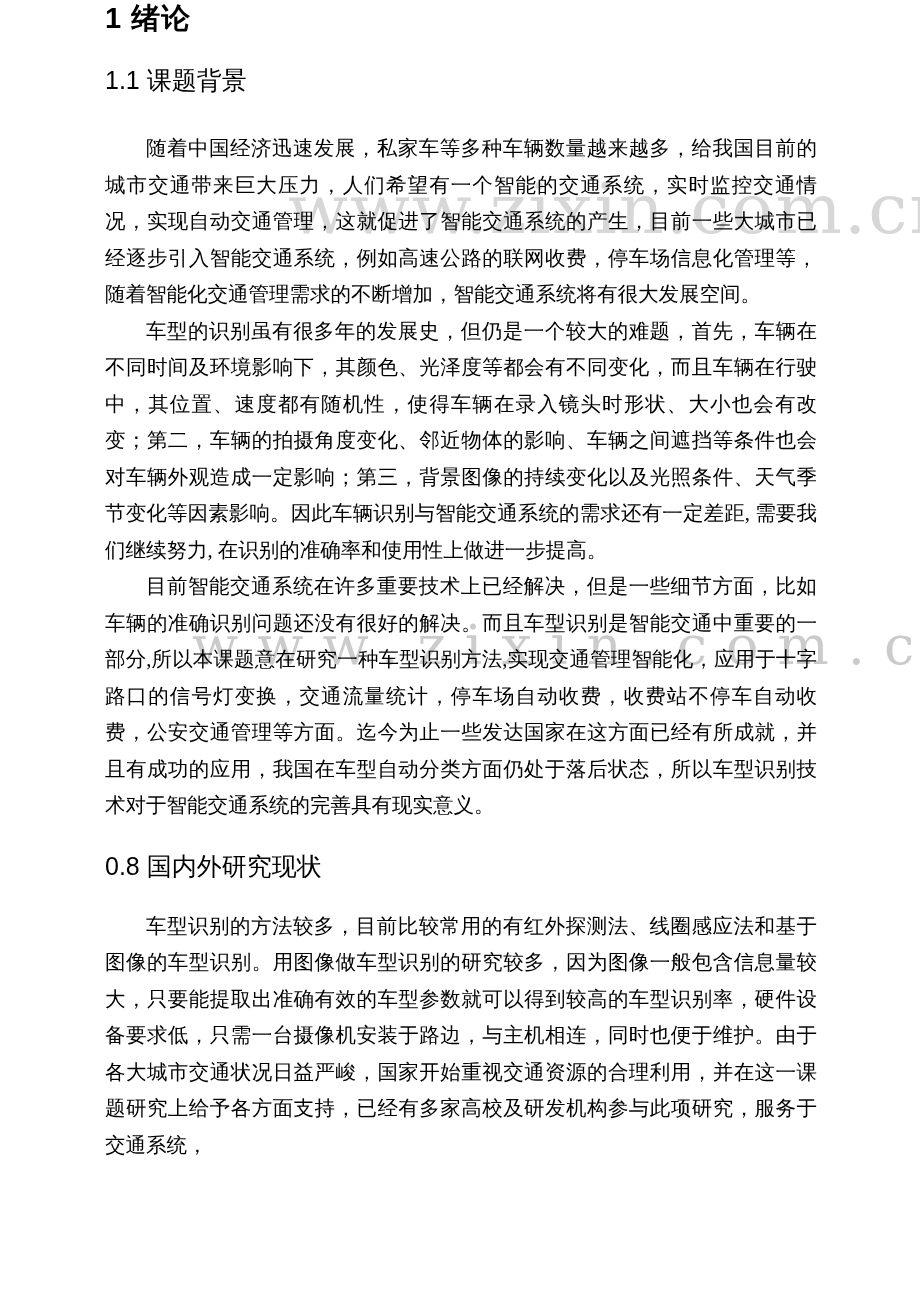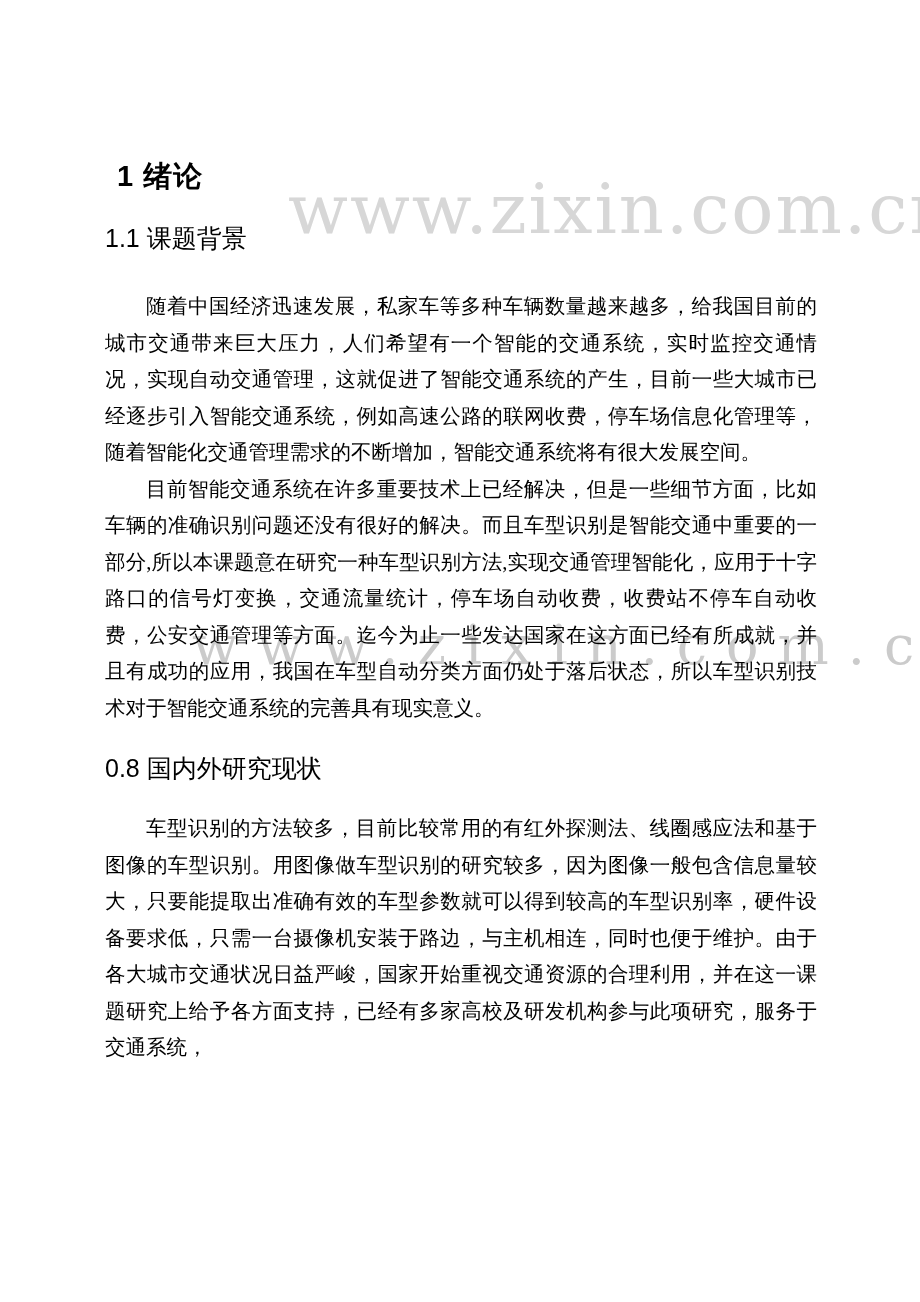--- a/index.html
+++ b/index.html
@@ -37,22 +37,21 @@
     letter-spacing: 19px;
     color: #cbcbcb;
   }
   .content {
     position: absolute;
     left: 105px;
     top: 0;
     width: 712px;
   }
   .h-chapter {
-    margin: 12px;
-    padding-top: 146px;
+    margin: 0;
     font-family: "Liberation Sans", "DejaVu Sans", sans-serif;
     font-weight: bold;
     font-size: 29px;
     line-height: 36px;
     letter-spacing: 1px;
   }
   .h-section {
     margin: 0;
     font-family: "Liberation Sans", "DejaVu Sans", sans-serif;
     font-weight: normal;
@@ -88,20 +87,21 @@
   <div class="watermark middle">www.zixin.com.cn</div>
 
   <div class="content">
 
     <h1 class="h-chapter">1 绪论</h1>
 
     <h2 class="h-section first">1.1 课题背景</h2>
 
     <div class="body-text">
       <p>随着中国经济迅速发展，私家车等多种车辆数量越来越多，给我国目前的城市交通带来巨大压力，人们希望有一个智能的交通系统，实时监控交通情况，实现自动交通管理，这就促进了智能交通系统的产生，目前一些大城市已经逐步引入智能交通系统，例如高速公路的联网收费，停车场信息化管理等，随着智能化交通管理需求的不断增加，智能交通系统将有很大发展空间。</p>
+      <p>车型的识别虽有很多年的发展史，但仍是一个较大的难题，首先，车辆在不同时间及环境影响下，其颜色、光泽度等都会有不同变化，而且车辆在行驶中，其位置、速度都有随机性，使得车辆在录入镜头时形状、大小也会有改变；第二，车辆的拍摄角度变化、邻近物体的影响、车辆之间遮挡等条件也会对车辆外观造成一定影响；第三，背景图像的持续变化以及光照条件、天气季节变化等因素影响。因此车辆识别与智能交通系统的需求还有一定差距, 需要我们继续努力, 在识别的准确率和使用性上做进一步提高。</p>
       <p>目前智能交通系统在许多重要技术上已经解决，但是一些细节方面，比如车辆的准确识别问题还没有很好的解决。而且车型识别是智能交通中重要的一部分,所以本课题意在研究一种车型识别方法,实现交通管理智能化，应用于十字路口的信号灯变换，交通流量统计，停车场自动收费，收费站不停车自动收费，公安交通管理等方面。迄今为止一些发达国家在这方面已经有所成就，并且有成功的应用，我国在车型自动分类方面仍处于落后状态，所以车型识别技术对于智能交通系统的完善具有现实意义。</p>
     </div>
 
     <h2 class="h-section second">0.8 国内外研究现状</h2>
 
     <div class="body-text">
       <p>车型识别的方法较多，目前比较常用的有红外探测法、线圈感应法和基于图像的车型识别。用图像做车型识别的研究较多，因为图像一般包含信息量较大，只要能提取出准确有效的车型参数就可以得到较高的车型识别率，硬件设备要求低，只需一台摄像机安装于路边，与主机相连，同时也便于维护。由于各大城市交通状况日益严峻，国家开始重视交通资源的合理利用，并在这一课题研究上给予各方面支持，已经有多家高校及研发机构参与此项研究，服务于交通系统，</p>
 
     </div>
 

